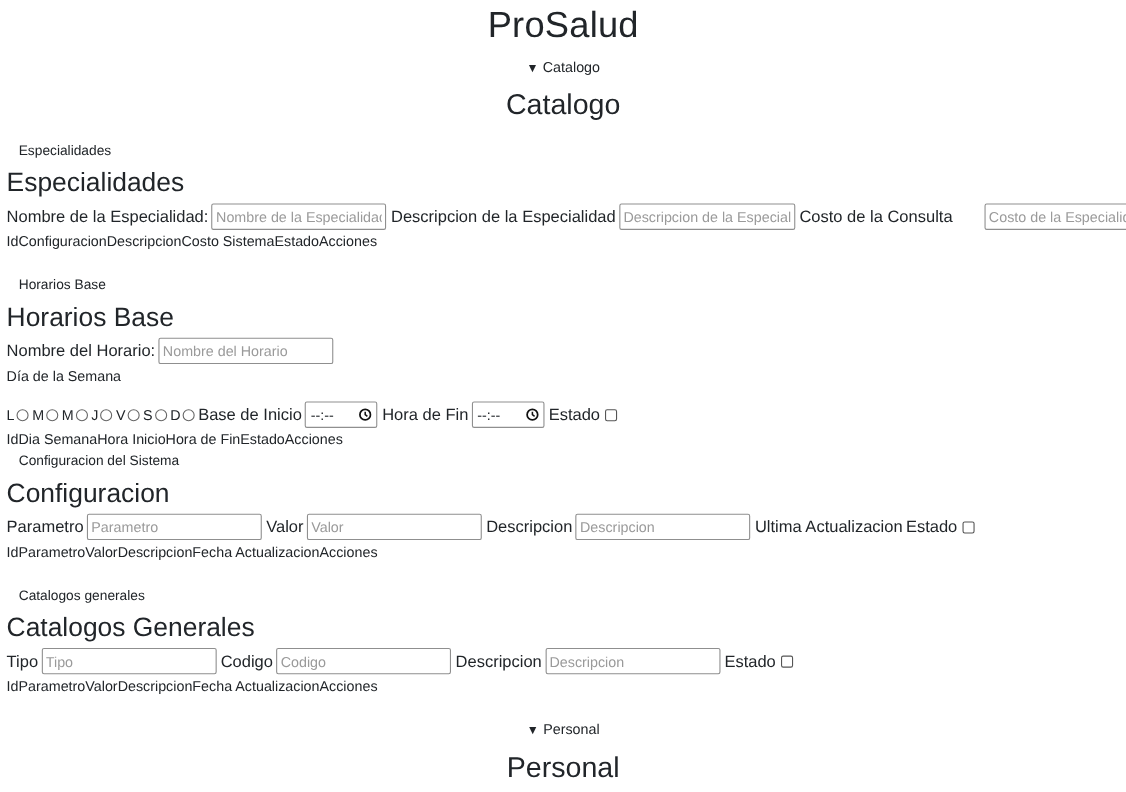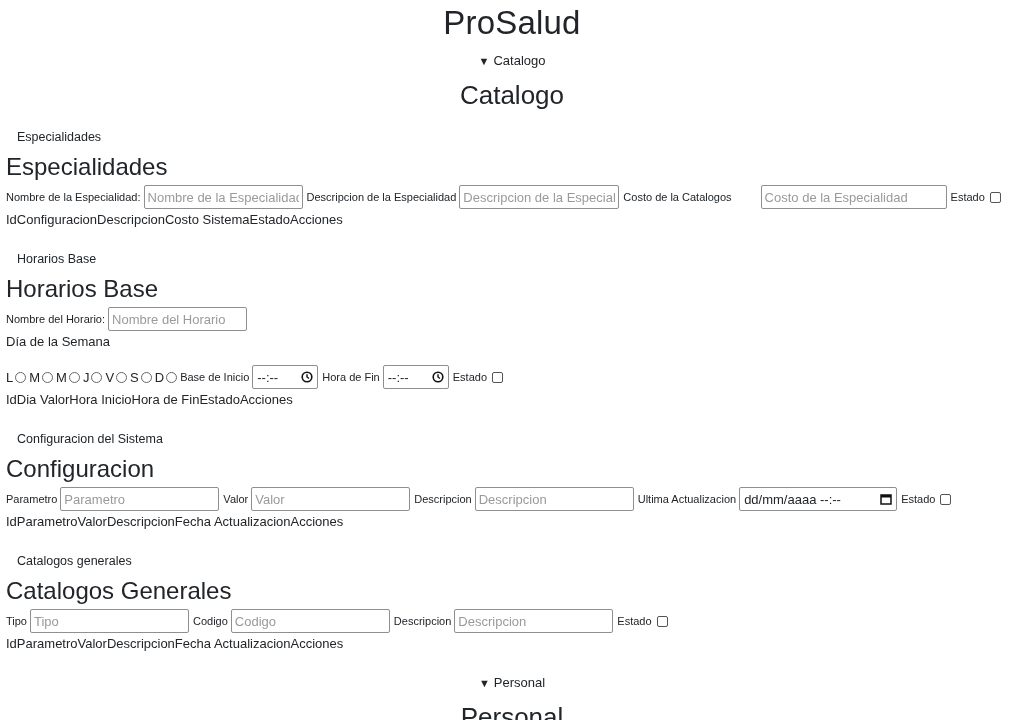--- a/index.html
+++ b/index.html
@@ -25,21 +25,21 @@
       font-size: 12.5px; padding-left: 11px; height: 18px; line-height: 18px;
     }
     .sub-title {
       font-size: 24px; font-weight: 500; height: 30px; line-height: 30px;
       margin: 6px 0 0 0;
     }
     .form-row {
       display: flex; align-items: center; flex-wrap: nowrap; white-space: nowrap;
       height: 26px; margin-top: 2px;
     }
-    .form-row label { margin-right: 3px; font-size: 11px; }
+    .form-row label { margin-right: 3px; font-size: 15px; }
     .form-row input[type=text] {
       height: 24px; box-sizing: border-box; border: 1px solid #8f8f8f; border-radius: 2px;
       font-family: "Liberation Sans", sans-serif; font-size: 13px; padding: 0 3px;
       margin-right: 4px; color: #212529; background: #fff;
     }
     .form-row input::placeholder { color: #9a9a9a; }
     .time-box, .datetime-box {
       display: inline-flex; align-items: center; justify-content: space-between;
       height: 24px; box-sizing: border-box; border: 1px solid #8f8f8f; border-radius: 2px;
       padding: 0 4px; margin-right: 4px; font-size: 13px; background: #fff;
@@ -66,32 +66,32 @@
 </div>
 <div class="section-title">Catalogo</div>
 
 <div class="sub-nav" style="margin-top:16px;">Especialidades</div>
 <div class="sub-title">Especialidades</div>
 <div class="form-row">
   <label>Nombre de la Especialidad:</label>
   <input type="text" style="width: 159px;" placeholder="Nombre de la Especialidad">
   <label>Descripcion de la Especialidad</label>
   <input type="text" style="width: 160px;" placeholder="Descripcion de la Especialidad">
-  <label>Costo de la Catalogos</label>
+  <label>Costo de la Consulta</label>
   <input type="text" style="width: 186px; margin-left: 26px;" placeholder="Costo de la Especialidad">
   <label>Estado</label>
   <span class="checkbox"></span>
 </div>
 <div class="table-head"><span>Id</span><span>Configuracion</span><span>Descripcion</span><span>Costo Sistema</span><span>Estado</span><span>Acciones</span></div>
 
 <div class="sub-nav" style="margin-top:20px;">Horarios Base</div>
 <div class="sub-title">Horarios Base</div>
 <div class="form-row">
   <label>Nombre del Horario:</label>
-  <input type="text" style="width: 139px;" placeholder="Nombre del Horario">
+  <input type="text" style="width: 159px;" placeholder="Nombre del Horario">
 </div>
 <div class="plain-line">Día de la Semana</div>
 <div class="form-row" style="margin-top:12px;">
   <span>L</span>
     <span class="radio"></span>
   <span>M</span>
     <span class="radio"></span>
   <span>M</span>
     <span class="radio"></span>
   <span>J</span>
@@ -114,39 +114,32 @@
   <span class="time-box" style="width:66px;">
     <span>--:--</span>
     <svg class="icon-svg" width="12" height="12" viewBox="0 0 12 12">
         <circle cx="6" cy="6" r="4.8" fill="none" stroke="#111" stroke-width="1.6"></circle>
         <path d="M6 3.3 V6 L8 7.5" fill="none" stroke="#111" stroke-width="1.4"></path>
       </svg>
   </span>
   <label>Estado</label>
   <span class="checkbox"></span>
 </div>
-<div class="table-head"><span>Id</span><span>Dia Valor</span><span>Hora Inicio</span><span>Hora de Fin</span><span>Estado</span><span>Acciones</span></div>
+<div class="table-head"><span>Id</span><span>Dia Semana</span><span>Hora Inicio</span><span>Hora de Fin</span><span>Estado</span><span>Acciones</span></div>
 
-<div class="sub-nav" style="margin-top:20px;">Configuracion del Sistema</div>
+<div class="sub-nav" style="">Configuracion del Sistema</div>
 <div class="sub-title">Configuracion</div>
 <div class="form-row">
   <label>Parametro</label>
   <input type="text" style="width: 159px;" placeholder="Parametro">
   <label>Valor</label>
   <input type="text" style="width: 159px;" placeholder="Valor">
   <label>Descripcion</label>
   <input type="text" style="width: 159px;" placeholder="Descripcion">
   <label>Ultima Actualizacion</label>
-  <span class="datetime-box" style="width:158px;">
-    <span>dd/mm/aaaa --:--</span>
-    <svg class="icon-svg" width="12" height="12" viewBox="0 0 12 12">
-        <rect x="1" y="2" width="10" height="9" fill="none" stroke="#111" stroke-width="1.5"></rect>
-        <rect x="1" y="2" width="10" height="2.5" fill="#111"></rect>
-      </svg>
-  </span>
   <label>Estado</label>
   <span class="checkbox"></span>
 </div>
 <div class="table-head"><span>Id</span><span>Parametro</span><span>Valor</span><span>Descripcion</span><span>Fecha Actualizacion</span><span>Acciones</span></div>
 
 <div class="sub-nav" style="margin-top:20px;">Catalogos generales</div>
 <div class="sub-title">Catalogos Generales</div>
 <div class="form-row">
   <label>Tipo</label>
   <input type="text" style="width: 159px;" placeholder="Tipo">

